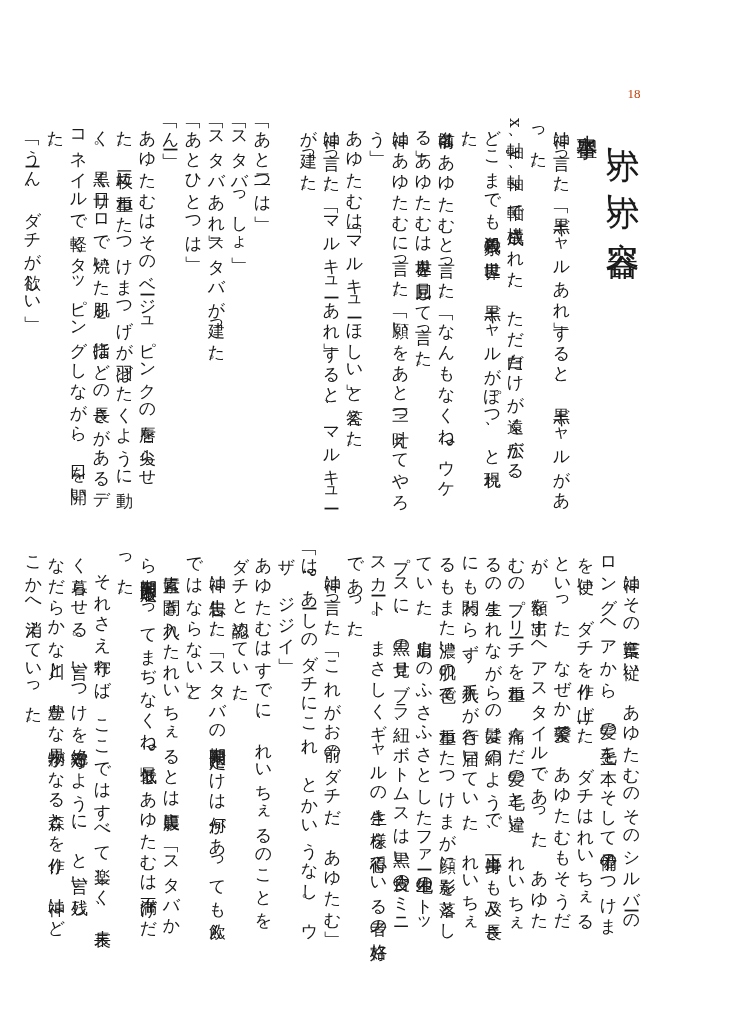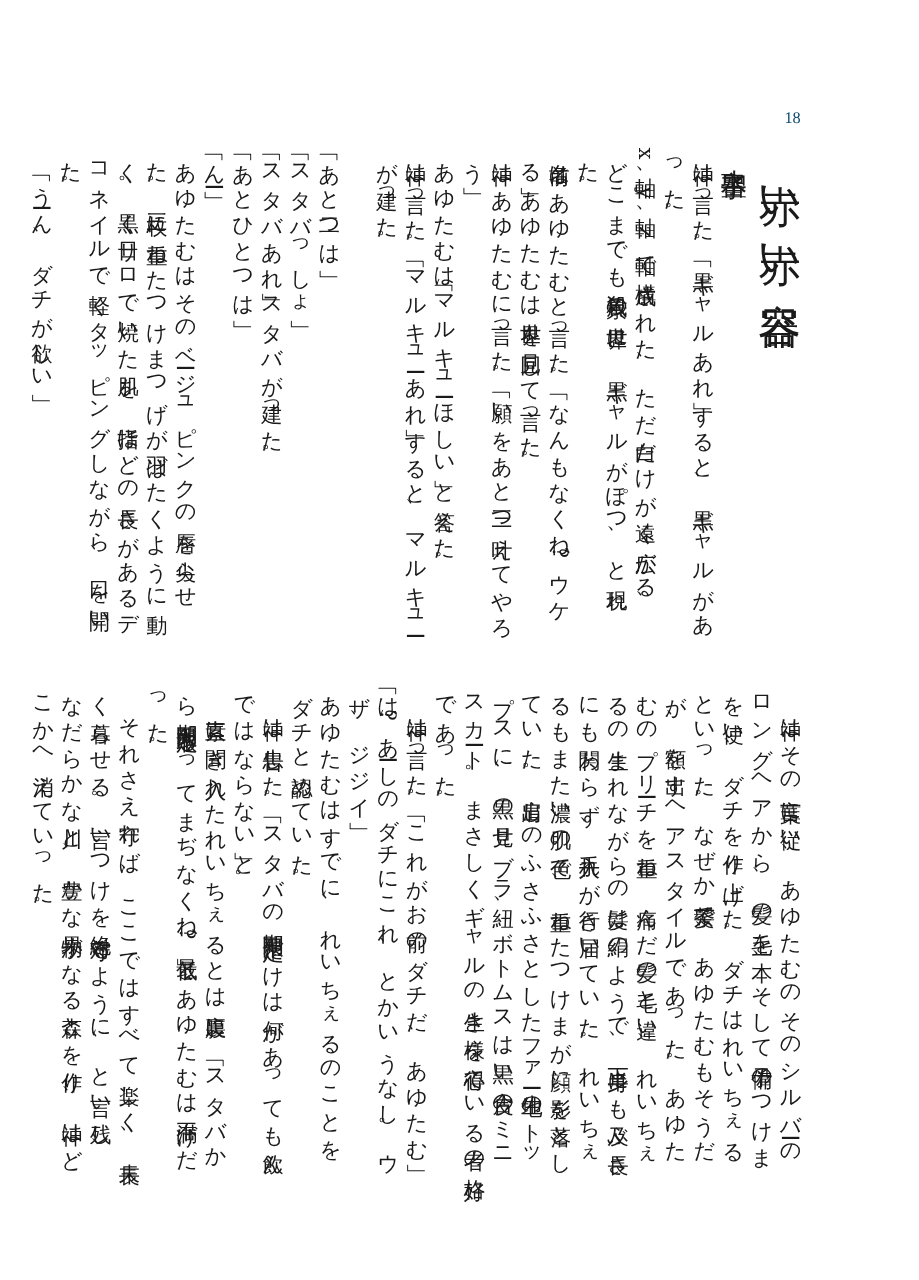--- a/index.html
+++ b/index.html
@@ -16,21 +16,21 @@
       color: #1a1a1a;
     }
     .page-number {
       position: absolute;
       top: 86px;
       left: 622px;
       width: 24px;
       text-align: center;
       font-family: "Liberation Serif", "DejaVu Serif", serif;
       font-size: 13px;
-      color: #0c4a6e;
+      color: #c2410c;
     }
     .block {
       position: absolute;
       writing-mode: vertical-rl;
       -webkit-writing-mode: vertical-rl;
       text-orientation: mixed;
       font-size: 17px;
       line-height: 23px;
       letter-spacing: 1.6px;
     }

